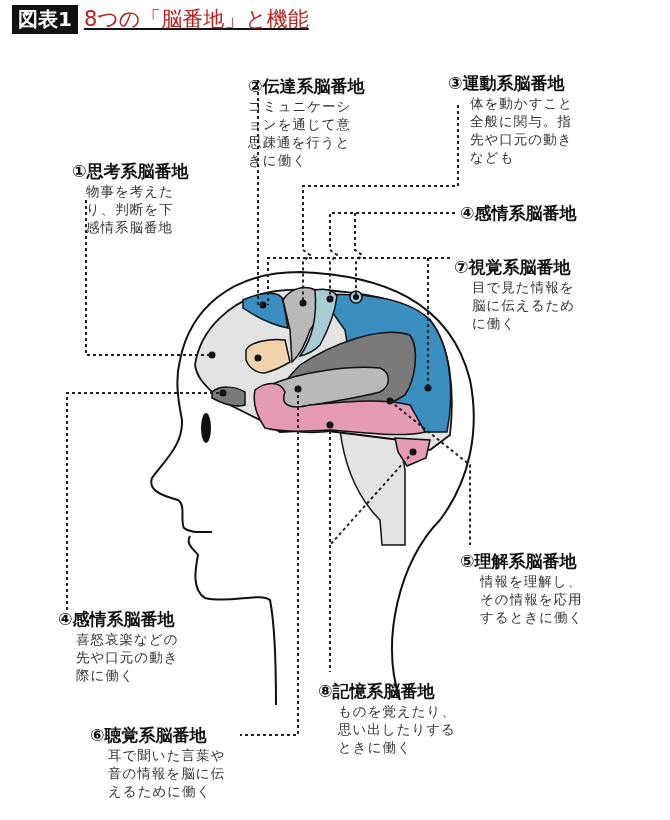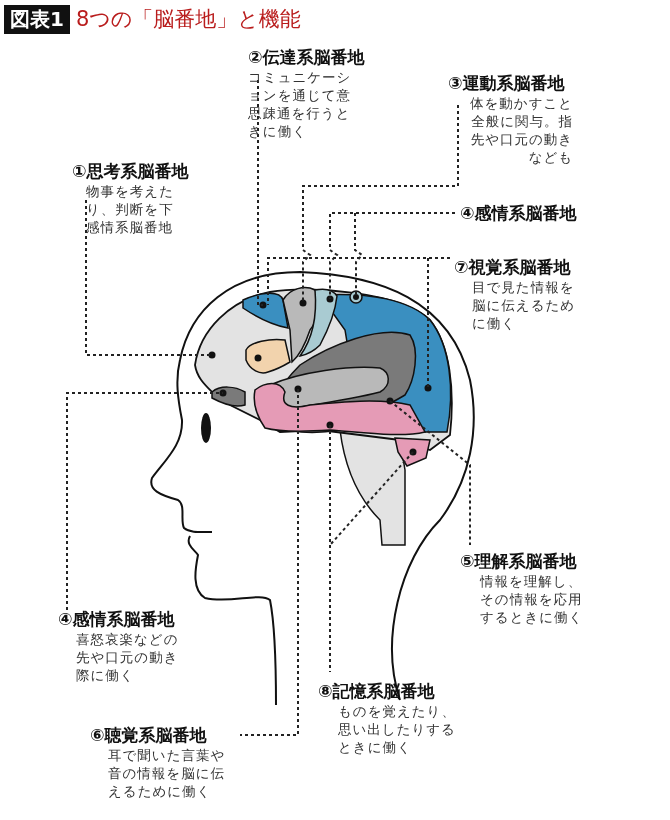--- a/index.html
+++ b/index.html
@@ -1,18 +1,18 @@
 <!DOCTYPE html>
 <html><head>
   <meta charset="utf-8">
   <style>
     html, body { margin:0; padding:0; background:#ffffff; }
     body { width:670px; height:820px; position:relative; overflow:hidden;
            font-family:"DejaVu Sans", sans-serif; color:#111; }
-    .title-bar { position:absolute; left:4px; top:4px; height:30px; display:flex; align-items:center; }
+    .title-bar { position:absolute; left:12px; top:4px; height:30px; display:flex; align-items:center;text-decoration:underline; }
     .fig-badge { background:#111; color:#fff; font-weight:bold; font-size:20px; padding:1px 6px 2px 6px; line-height:26px; }
     .fig-title { font-size:21px; margin-left:6px; color:#b91c1c; }
     svg.diagram { position:absolute; left:0; top:0; }
     .label { position:absolute; }
     .label .head { font-weight:bold; font-size:17px; line-height:22px; white-space:nowrap; color:#111; }
     .label .desc { font-size:13.5px; line-height:18px; color:#333; white-space:pre-line; letter-spacing:1px; }
   </style>
 </head>
 <body>
 
@@ -93,31 +93,31 @@
   </g>
 </svg>
 
 <div class="label" style="left:72px; top:160px;">
   <div class="head"><span>①</span><span>思考系脳番地</span></div>
   <div class="desc" style="margin-left:14px;">物事を考えた
 り、判断を下
 感情系脳番地</div>
 </div>
 
-<div class="label" style="left:248px; top:46px;">
+<div class="label" style="left:248px; top:75px;">
   <div class="head"><span>②</span><span>伝達系脳番地</span></div>
   <div class="desc" style="">コミュニケーシ
 ョンを通じて意
 思疎通を行うと
 きに働く</div>
 </div>
 
 <div class="label" style="left:448px; top:72px;">
   <div class="head"><span>③</span><span>運動系脳番地</span></div>
-  <div class="desc" style="margin-left:22px;text-align:right;">体を動かすこと
+  <div class="desc" style="margin-left:22px;">体を動かすこと
 全般に関与。指
 先や口元の動き
 なども</div>
 </div>
 
 <div class="label" style="left:460px; top:202px;">
   <div class="head"><span>④</span><span>感情系脳番地</span></div>
 </div>
 
 <div class="label" style="left:454px; top:256px;">

